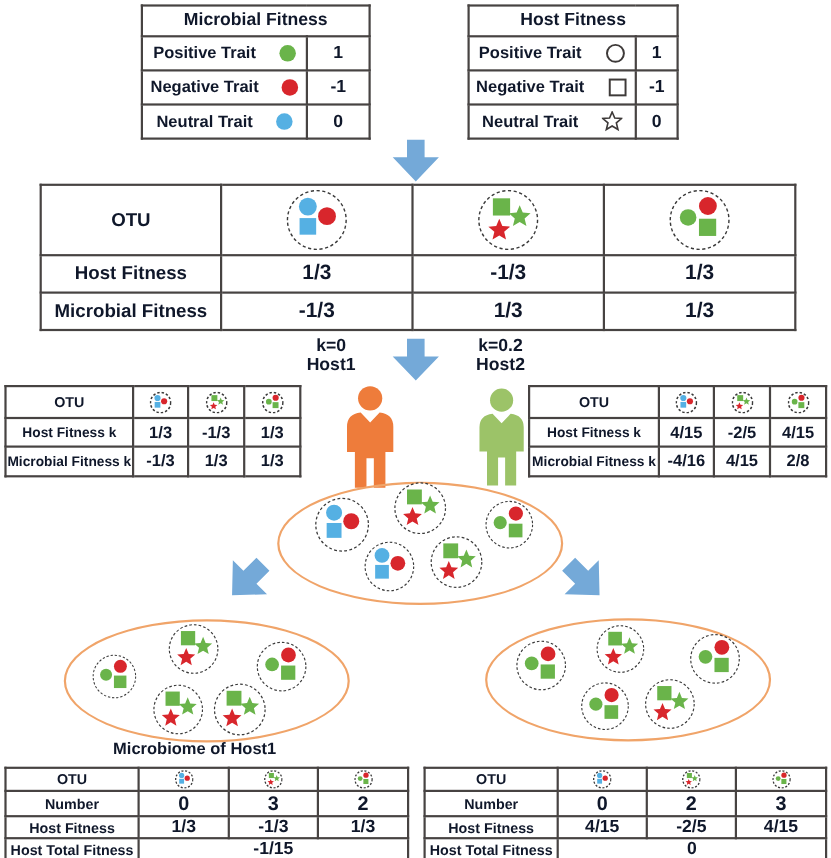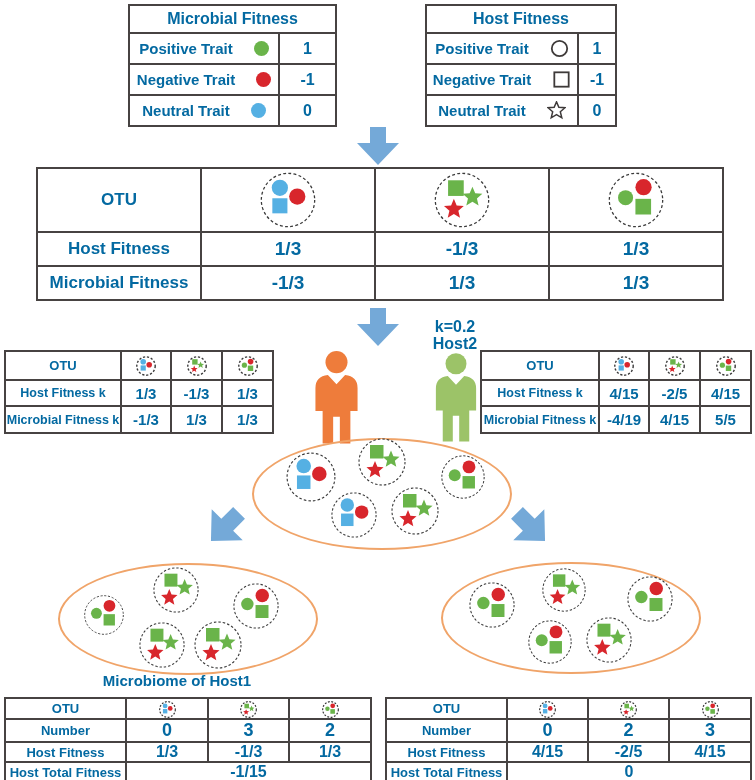--- a/index.html
+++ b/index.html
@@ -1,17 +1,17 @@
 <!DOCTYPE html>
 <html><head>
 <meta charset="utf-8">
 <style>
   html,body{margin:0;padding:0;background:#fff;}
   #scene{position:relative;width:755px;height:780px;background:#fff;overflow:hidden;
-         font-family:"Liberation Sans",sans-serif;font-weight:bold;color:#0369a1;}
+         font-family:"Liberation Sans",sans-serif;font-weight:bold;color:#0f172a;}
   .t{position:absolute;border-collapse:collapse;table-layout:fixed;background:#fff;}
   .t td{border:2px solid #474342;text-align:center;vertical-align:middle;padding:0;overflow:hidden;}
   .fs12{font-size:12.5px;}
   .fs13{font-size:13px;}
   .fs15{font-size:15px;}
   .fs16{font-size:16px;}
   .fs17{font-size:17px;}
   .fs18{font-size:18px;}
   .fs19{font-size:19px;}
   .abs{position:absolute;}
@@ -162,21 +162,25 @@
     </tr>
     <tr style="height:34px">
       <td class="fs17">Microbial Fitness</td>
       <td class="fs19">-1/3</td>
       <td class="fs19">1/3</td>
       <td class="fs19">1/3</td>
     </tr>
   </tbody>
     </table>
 
-  <div class="klabel" style="left:413px;top:318px;width:84px;">
+  <div class="klabel" style="left:259px;top:306px;width:84px;">
+    <div>k=0</div>
+    <div>Host1</div>
+  </div>
+  <div class="klabel" style="left:413px;top:306px;width:84px;">
     <div>k=0.2</div>
     <div>Host2</div>
   </div>
   <div class="arrow" style="left:356px;top:307px;width:44px;height:40px;">
     <svg viewBox="0 0 44 40" width="44" height="40">
         <path d="M14,1 L30,1 L30,17 L43,17 L22,39 L1,17 L14,17 Z" fill="#74a9d8"></path>
       </svg>
   </div>
 
   <table class="t" style="left:4px;top:350px;width:268px;">
@@ -253,23 +257,23 @@
               </svg></span></td>
     </tr>
     <tr style="height:26px">
       <td class="fs12">Host Fitness k</td>
       <td class="fs15">4/15</td>
       <td class="fs15">-2/5</td>
       <td class="fs15">4/15</td>
     </tr>
     <tr style="height:27px">
       <td class="fs12">Microbial Fitness k</td>
-      <td class="fs15">-4/19</td>
+      <td class="fs15">-4/16</td>
       <td class="fs15">4/15</td>
-      <td class="fs15">5/5</td>
+      <td class="fs15">2/8</td>
     </tr>
   </tbody>
     </table>
 
   <div class="abs" style="left:303px;top:350px;width:67px;height:97px;">
     <svg viewBox="0 0 70 100" width="67" height="97">
       <circle cx="35" cy="12" r="11.5" fill="#ee7c3b"></circle>
       <path d="M35,35 L26,25.5 Q13,27 13,39 L13,63 L20.5,63 L20.5,97 L31.5,97 L31.5,69 L38.5,69 L38.5,97 L49.5,97 L49.5,63 L57,63 L57,39 Q57,27 44,25.5 Z" fill="#ee7c3b"></path>
     </svg>
   </div>

